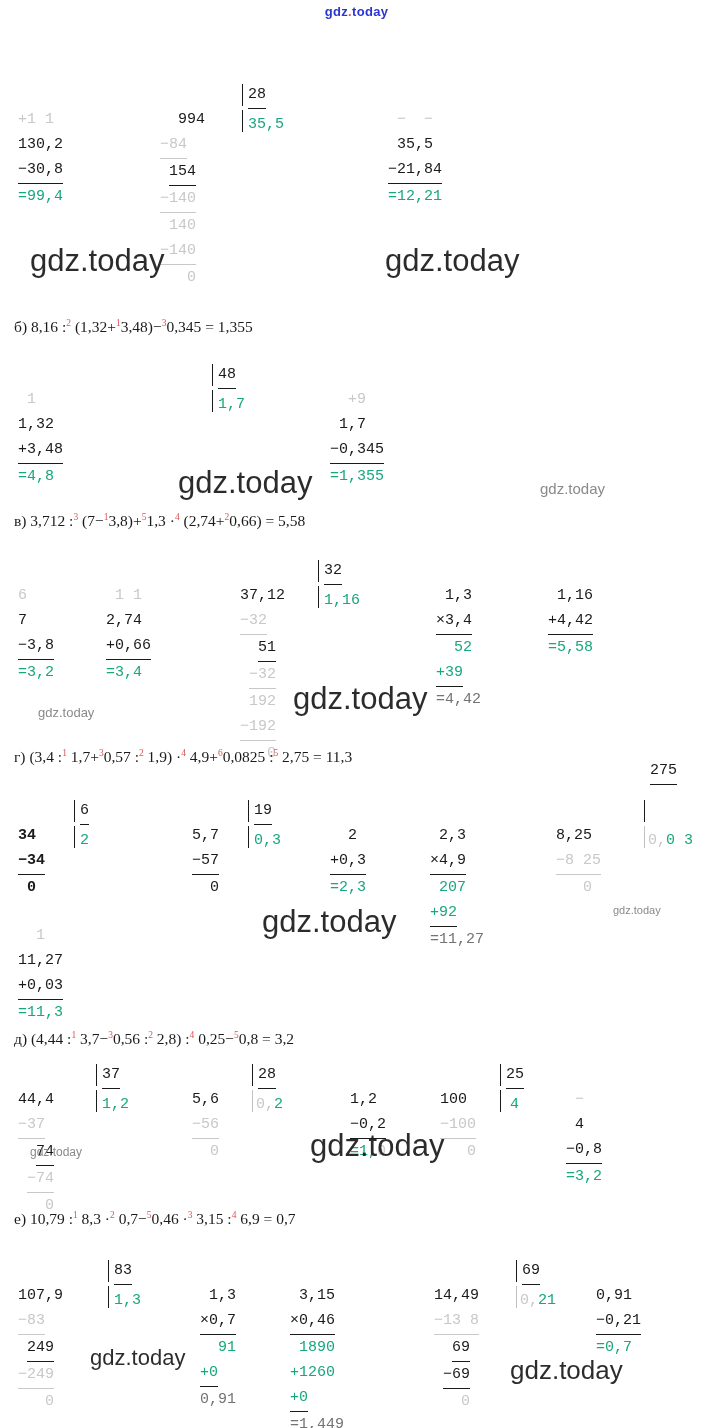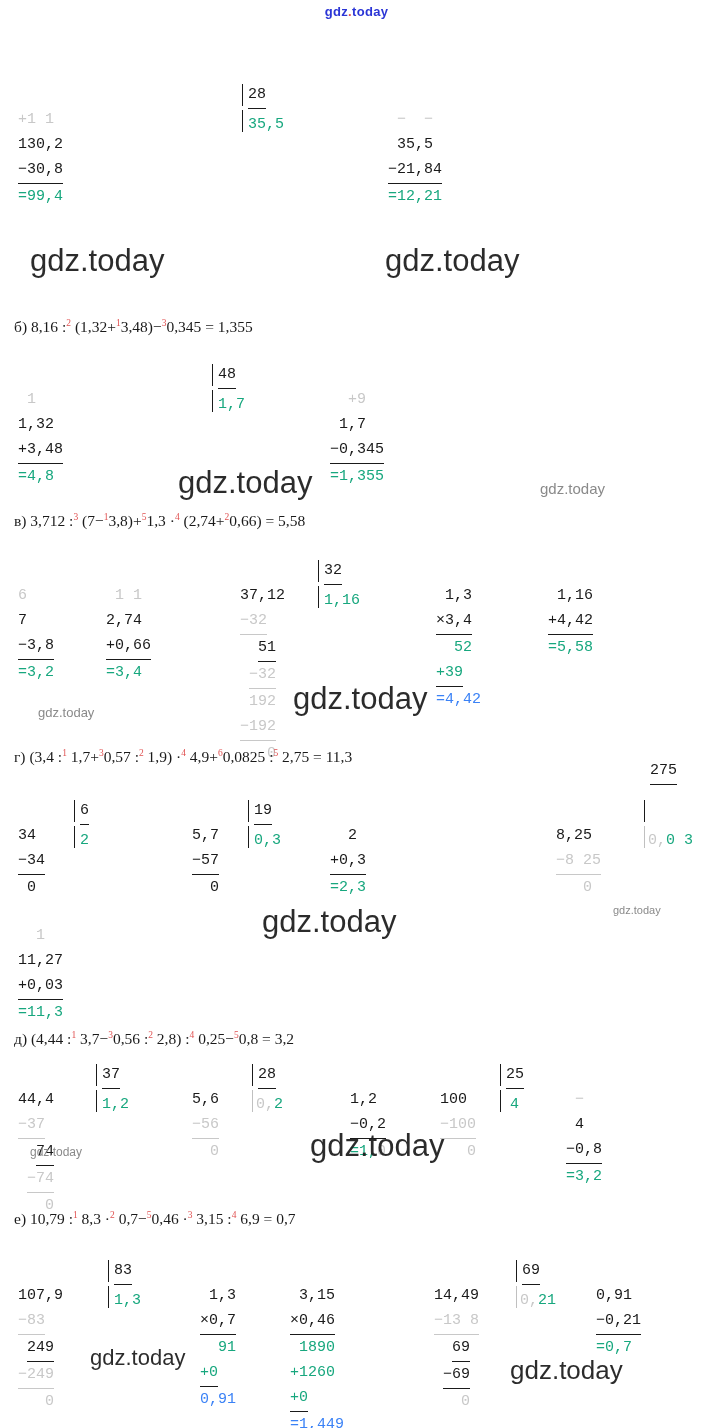--- a/index.html
+++ b/index.html
@@ -28,21 +28,21 @@
   .sup{font-size:9.5px;vertical-align:super;color:#e05252;}
   .mono{
     position:absolute;
     font-family:"Liberation Mono", monospace;
     font-size:15px;
     line-height:25px;
     white-space:pre;
     color:#1a1a1a;
   }
   .g{color:#17a77e;}
-  .r{color:#3b82f6;}
+  .r{color:#737373;}
   .faint{color:#c8c8c8;}
   .ul{border-bottom:1.3px solid #1a1a1a;display:inline-block;padding-bottom:1px;}
   .ulf{border-bottom:1.3px solid #c8c8c8;display:inline-block;padding-bottom:1px;}
   .divbar{
     position:absolute;
     border-left:1.3px solid #1a1a1a;
     height:22px;
   }
   .divbar-f{
     position:absolute;
@@ -70,20 +70,28 @@
 
   <div class="logo">gdz<span class="dot">.</span>today</div>
 
 
   <div class="mono" style="left:18px;top:82px;">
 <span class="faint">+1 1</span>
 130,2
 <span class="ul">−30,8</span>
 <span class="g">=99,4</span></div>
 
+  <div class="mono" style="left:160px;top:82px;">
+  994
+<span class="faint ulf">−84</span>
+ <span class="ul">154</span>
+<span class="faint ulf">−140</span>
+ <span class="faint">140</span>
+<span class="faint ulf">−140</span>
+   <span class="faint">0</span></div>
 
   <div class="divbar" style="left:242px;top:84px;height:22px;"></div>
   <div class="divbar" style="left:242px;top:110px;height:22px;"></div>
   <div class="mono" style="left:248px;top:82px;"><span class="ul">28</span></div>
   <div class="mono" style="left:248px;top:112px;"><span class="g">35,5</span></div>
 
   <div class="mono" style="left:388px;top:82px;">
 <span class="faint"> −  −</span>
  35,5
 <span class="ul">−21,84</span>
@@ -153,21 +161,21 @@
   <div class="mono" style="left:548px;top:558px;">
  1,16
 <span class="ul">+4,42</span>
 <span class="g">=5,58</span></div>
 
   <div class="task-line" style="left:14px;top:748px;">
     <span>г)</span>
     <span> (3,4 :<span class="sup">1</span> 1,7+<span class="sup">3</span>0,57 :<span class="sup">2</span> 1,9) ·<span class="sup">4</span> 4,9+<span class="sup">6</span>0,0825 :<span class="sup">5</span> 2,75 = 11,3</span>
   </div>
 
-  <div class="mono" style="left:18px;top:798px;">
+  <div class="mono" style="left:18px;top:798px;font-weight:bold;">
 34
 <span class="ul">−34</span>
  0</div>
   <div class="divbar" style="left:74px;top:800px;"></div>
   <div class="divbar" style="left:74px;top:826px;"></div>
   <div class="mono" style="left:80px;top:798px;"><span class="ul">6</span></div>
   <div class="mono" style="left:80px;top:828px;"><span class="g">2</span></div>
 
   <div class="mono" style="left:192px;top:798px;">
 5,7
@@ -176,20 +184,26 @@
   <div class="divbar" style="left:248px;top:800px;"></div>
   <div class="divbar" style="left:248px;top:826px;"></div>
   <div class="mono" style="left:254px;top:798px;"><span class="ul">19</span></div>
   <div class="mono" style="left:254px;top:828px;"><span class="g">0,3</span></div>
 
   <div class="mono" style="left:330px;top:798px;">
   2
 <span class="ul">+0,3</span>
 <span class="g">=2,3</span></div>
 
+  <div class="mono" style="left:430px;top:798px;">
+ 2,3
+<span class="ul">×4,9</span>
+ <span class="g">207</span>
+<span class="ul g">+92</span>
+<span class="r">=11,27</span></div>
 
   <div class="mono" style="left:556px;top:798px;">
 8,25
 <span class="faint ulf">−8 25</span>
    <span class="faint">0</span></div>
   <div class="divbar" style="left:644px;top:800px;"></div>
   <div class="divbar-f" style="left:644px;top:826px;"></div>
   <div class="mono" style="left:650px;top:758px;"><span class="ul">275</span></div>
   <div class="mono" style="left:648px;top:828px;text-align:center;"><span class="faint">0,</span><span class="g">0 3</span></div>
 

